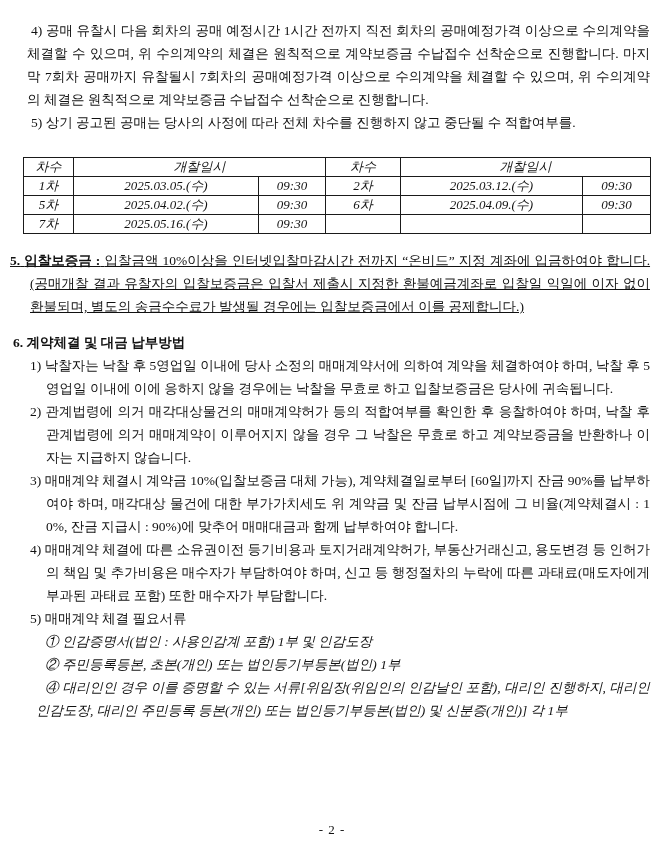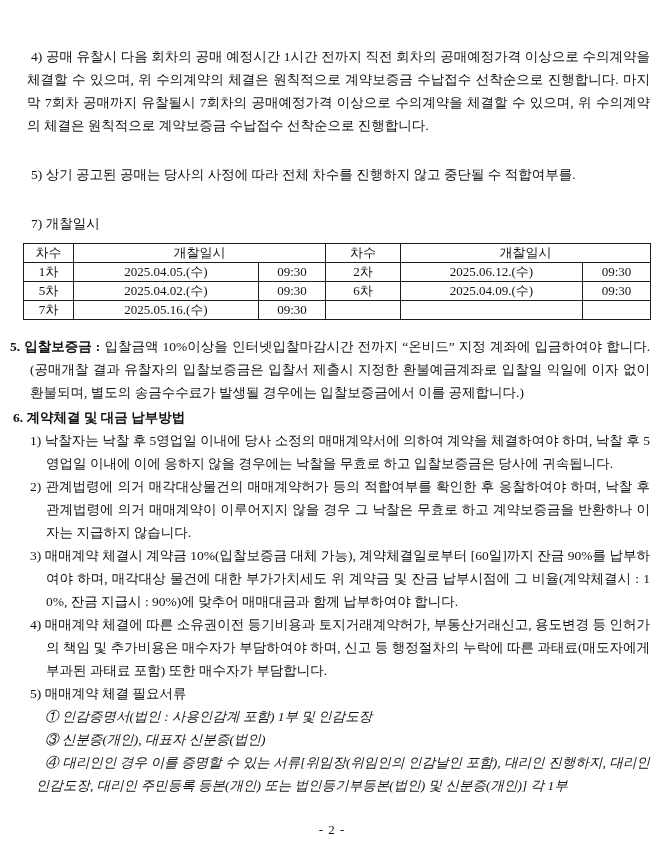--- a/index.html
+++ b/index.html
@@ -15,36 +15,37 @@
     overflow: hidden;
   }
   .content { padding: 19px 14px 0 10px; }
   p.para {
     font-size: 13.5px;
     line-height: 23px;
     text-align: justify;
     word-break: break-all;
   }
   
-  .item-top   { padding-left: 17px; text-indent: 4px; margin-top: 26px; }
+  .item-top   { padding-left: 17px; text-indent: 4px; }
   .sec-para   { padding-left: 20px; text-indent: -20px; }
   .sec-head   { padding-left: 3px; font-size: 13.5px; line-height: 23px; font-weight: bold; }
   .sec6-item  { padding-left: 36px; text-indent: -16px; line-height: 22px; }
   .sub-item   { padding-left: 26px; text-indent: 9px; line-height: 22px; font-style: italic; }
   .bold { font-weight: bold; }
 
-  .sec5-block { margin-top: 15px; }
-  .sec6-block { margin-top: 2px; }
+  .sec5-block { margin-top: 15px; text-decoration: underline; }
+  .sec6-block { margin-top: 13px; }
 
   table.schedule {
     border-collapse: collapse;
     table-layout: fixed;
     width: 627px;
-    margin: 8px 0 0 13px;
+    margin: 23px 0 0 13px;
     border: 1.5px solid #1a1a1a;
+    font-style: italic;
   }
   table.schedule th, table.schedule td {
     border: 1px solid #1a1a1a;
     height: 18px;
     padding: 0 2px;
     font-size: 13px;
     font-weight: normal;
     text-align: center;
     vertical-align: middle;
     white-space: nowrap;
@@ -61,44 +62,43 @@
   }
 </style>
 </head>
 <body>
 
 <div class="page">
   <div class="content">
 
     <p class="para item-top"><span>4)</span> <span>공매 유찰시 다음 회차의 공매 예정시간 1시간 전까지 직전 회차의 공매예정가격 이상으로 수의계약을 체결할 수 있으며, 위 수의계약의 체결은 원칙적으로 계약보증금 수납접수 선착순으로 진행합니다. 마지막 7회차 공매까지 유찰될시 7회차의 공매예정가격 이상으로 수의계약을 체결할 수 있으며, 위 수의계약의 체결은 원칙적으로 계약보증금 수납접수 선착순으로 진행합니다.</span></p>
     <p class="para item-top"><span>5)</span> <span>상기 공고된 공매는 당사의 사정에 따라 전체 차수를 진행하지 않고 중단될 수 적합여부를.</span></p>
-    <p class="para item-top"><span>7)</span> <span>개찰일시</span></p>
 
     <table class="schedule">
       <colgroup>
         <col style="width:50px">
           <col style="width:185px">
           <col style="width:67px">
         <col style="width:75px">
           <col style="width:182px">
           <col style="width:68px">
       </colgroup>
       <tbody>
           <tr>
         <th>차수</th>
         <th colspan="2">개찰일시</th>
         <th>차수</th>
         <th colspan="2">개찰일시</th>
       </tr>
       <tr>
         <td>1차</td>
-        <td>2025.04.05.(수)</td>
+        <td>2025.03.05.(수)</td>
         <td>09:30</td>
         <td>2차</td>
-        <td>2025.06.12.(수)</td>
+        <td>2025.03.12.(수)</td>
         <td>09:30</td>
       </tr>
       <tr>
         <td>5차</td>
         <td>2025.04.02.(수)</td>
         <td>09:30</td>
         <td>6차</td>
         <td>2025.04.09.(수)</td>
         <td>09:30</td>
       </tr>
@@ -120,19 +120,19 @@
     <div class="sec6-block">
       <p class="sec-head"><span>6.</span> <span>계약체결 및 대금 납부방법</span></p>
 
       <p class="para sec6-item"><span>1)</span> <span>낙찰자는 낙찰 후 5영업일 이내에 당사 소정의 매매계약서에 의하여 계약을 체결하여야 하며, 낙찰 후 5영업일 이내에 이에 응하지 않을 경우에는 낙찰을 무효로 하고 입찰보증금은 당사에 귀속됩니다.</span></p>
       <p class="para sec6-item"><span>2)</span> <span>관계법령에 의거 매각대상물건의 매매계약허가 등의 적합여부를 확인한 후 응찰하여야 하며, 낙찰 후 관계법령에 의거 매매계약이 이루어지지 않을 경우 그 낙찰은 무효로 하고 계약보증금을 반환하나 이자는 지급하지 않습니다.</span></p>
       <p class="para sec6-item"><span>3)</span> <span>매매계약 체결시 계약금 10%(입찰보증금 대체 가능), 계약체결일로부터 [60일]까지 잔금 90%를 납부하여야 하며, 매각대상 물건에 대한 부가가치세도 위 계약금 및 잔금 납부시점에 그 비율(계약체결시 : 10%, 잔금 지급시 : 90%)에 맞추어 매매대금과 함께 납부하여야 합니다.</span></p>
       <p class="para sec6-item"><span>4)</span> <span>매매계약 체결에 따른 소유권이전 등기비용과 토지거래계약허가, 부동산거래신고, 용도변경 등 인허가의 책임 및 추가비용은 매수자가 부담하여야 하며, 신고 등 행정절차의 누락에 따른 과태료(매도자에게 부과된 과태료 포함) 또한 매수자가 부담합니다.</span></p>
       <p class="para sec6-item"><span>5)</span> <span>매매계약 체결 필요서류</span></p>
 
       <p class="para sub-item"><span>①</span> <span>인감증명서(법인 : 사용인감계 포함) 1부 및 인감도장</span></p>
-      <p class="para sub-item"><span>③</span> <span>신분증(개인), 대표자 신분증(법인)</span></p>
+      <p class="para sub-item"><span>②</span> <span>주민등록등본, 초본(개인) 또는 법인등기부등본(법인) 1부</span></p>
       <p class="para sub-item"><span>④</span> <span>대리인인 경우 이를 증명할 수 있는 서류[위임장(위임인의 인감날인 포함), 대리인 진행하지, 대리인 인감도장, 대리인 주민등록 등본(개인) 또는 법인등기부등본(법인) 및 신분증(개인)] 각 1부</span></p>
     </div>
   </div>
 
   <div class="page-footer">- 2 -</div>
 </div>
 
 </body></html>

